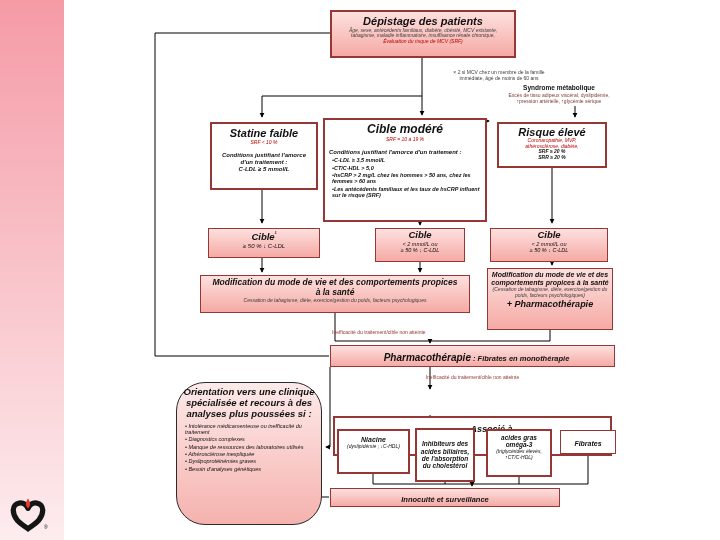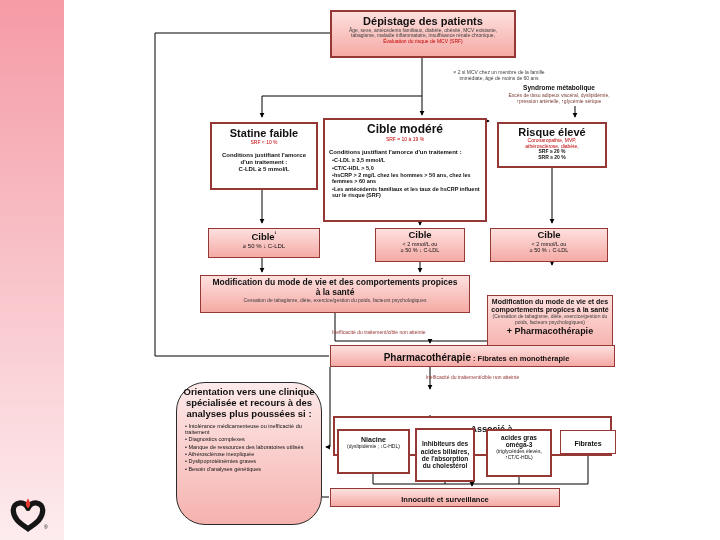--- a/index.html
+++ b/index.html
@@ -1,21 +1,21 @@
 <!DOCTYPE html>
 <html><head>
 <meta charset="utf-8">
 <style>
   html,body{margin:0;padding:0;background:#fff;}
   .slide{position:relative;width:720px;height:540px;background:#fff;overflow:hidden;
          font-family:"Liberation Sans",sans-serif;color:#111;}
   .strip{position:absolute;left:0;top:0;width:64px;height:540px;
          background:linear-gradient(180deg,#f59ba6 0%,#f8bfc6 45%,#fdecee 100%);}
   .connectors{position:absolute;left:0;top:0;pointer-events:none;}
-  .box{position:absolute;box-sizing:border-box;text-align:center;line-height:1.15;}
+  .box{position:absolute;box-sizing:border-box;text-align:center;line-height:1.15;font-style:italic;}
   .pink{background:linear-gradient(180deg,#fde0de 0%,#f5aaa5 100%);border:1.5px solid #953735;}
   .pinklight{background:linear-gradient(180deg,#fdeaea 0%,#f5b2ae 100%);border:1px solid #2a2a2a;}
   .white{background:#fff;border:2px solid #953735;}
   .thick{border-width:2.5px;}
   .thin{border-width:1px;}
   .note{position:absolute;line-height:1.2;}
   .b{font-weight:bold;}
   .red{color:#c00000;}
   .dkred{color:#943634;}
   .drk{color:#7a3b33;}
@@ -131,21 +131,21 @@
     <div class="f95 b">Cible</div>
     <div class="f55">&lt; 2 mmol/L ou</div>
     <div class="f55">≥ 50 % ↓ C-LDL</div>
   </div>
 
   <div class="box pink" style="left:200px;top:275px;width:270px;height:38px;padding:2px 8px 0 8px;">
     <div class="f85 b">Modification du mode de vie et des comportements propices à la santé</div>
     <div class="f5 gry nw">Cessation de tabagisme, diète, exercice/gestion du poids, facteurs psychologiques</div>
   </div>
 
-  <div class="box pink" style="left:487px;top:268px;width:126px;height:62px;padding:2px 3px 0 3px;margin-top:27px;">
+  <div class="box pink" style="left:487px;top:268px;width:126px;height:62px;padding:2px 3px 0 3px;">
     <div class="f7 b">Modification du mode de vie et des comportements propices à la santé</div>
     <div class="f5 gry">(Cessation de tabagisme, diète, exercice/gestion du poids, facteurs psychologiques)</div>
     <div class="f9 b">+ Pharmacothérapie</div>
   </div>
 
   <div class="note f5 dkred nw" style="left:332px;top:329px;">Inefficacité du traitement/cible non atteinte</div>
 
   <div class="box pink thin" style="left:330px;top:345px;width:285px;height:22px;line-height:20px;">
     <span class="f10 b">Pharmacothérapie</span><span class="f75 b"> : Fibrates en monothérapie</span>
   </div>

